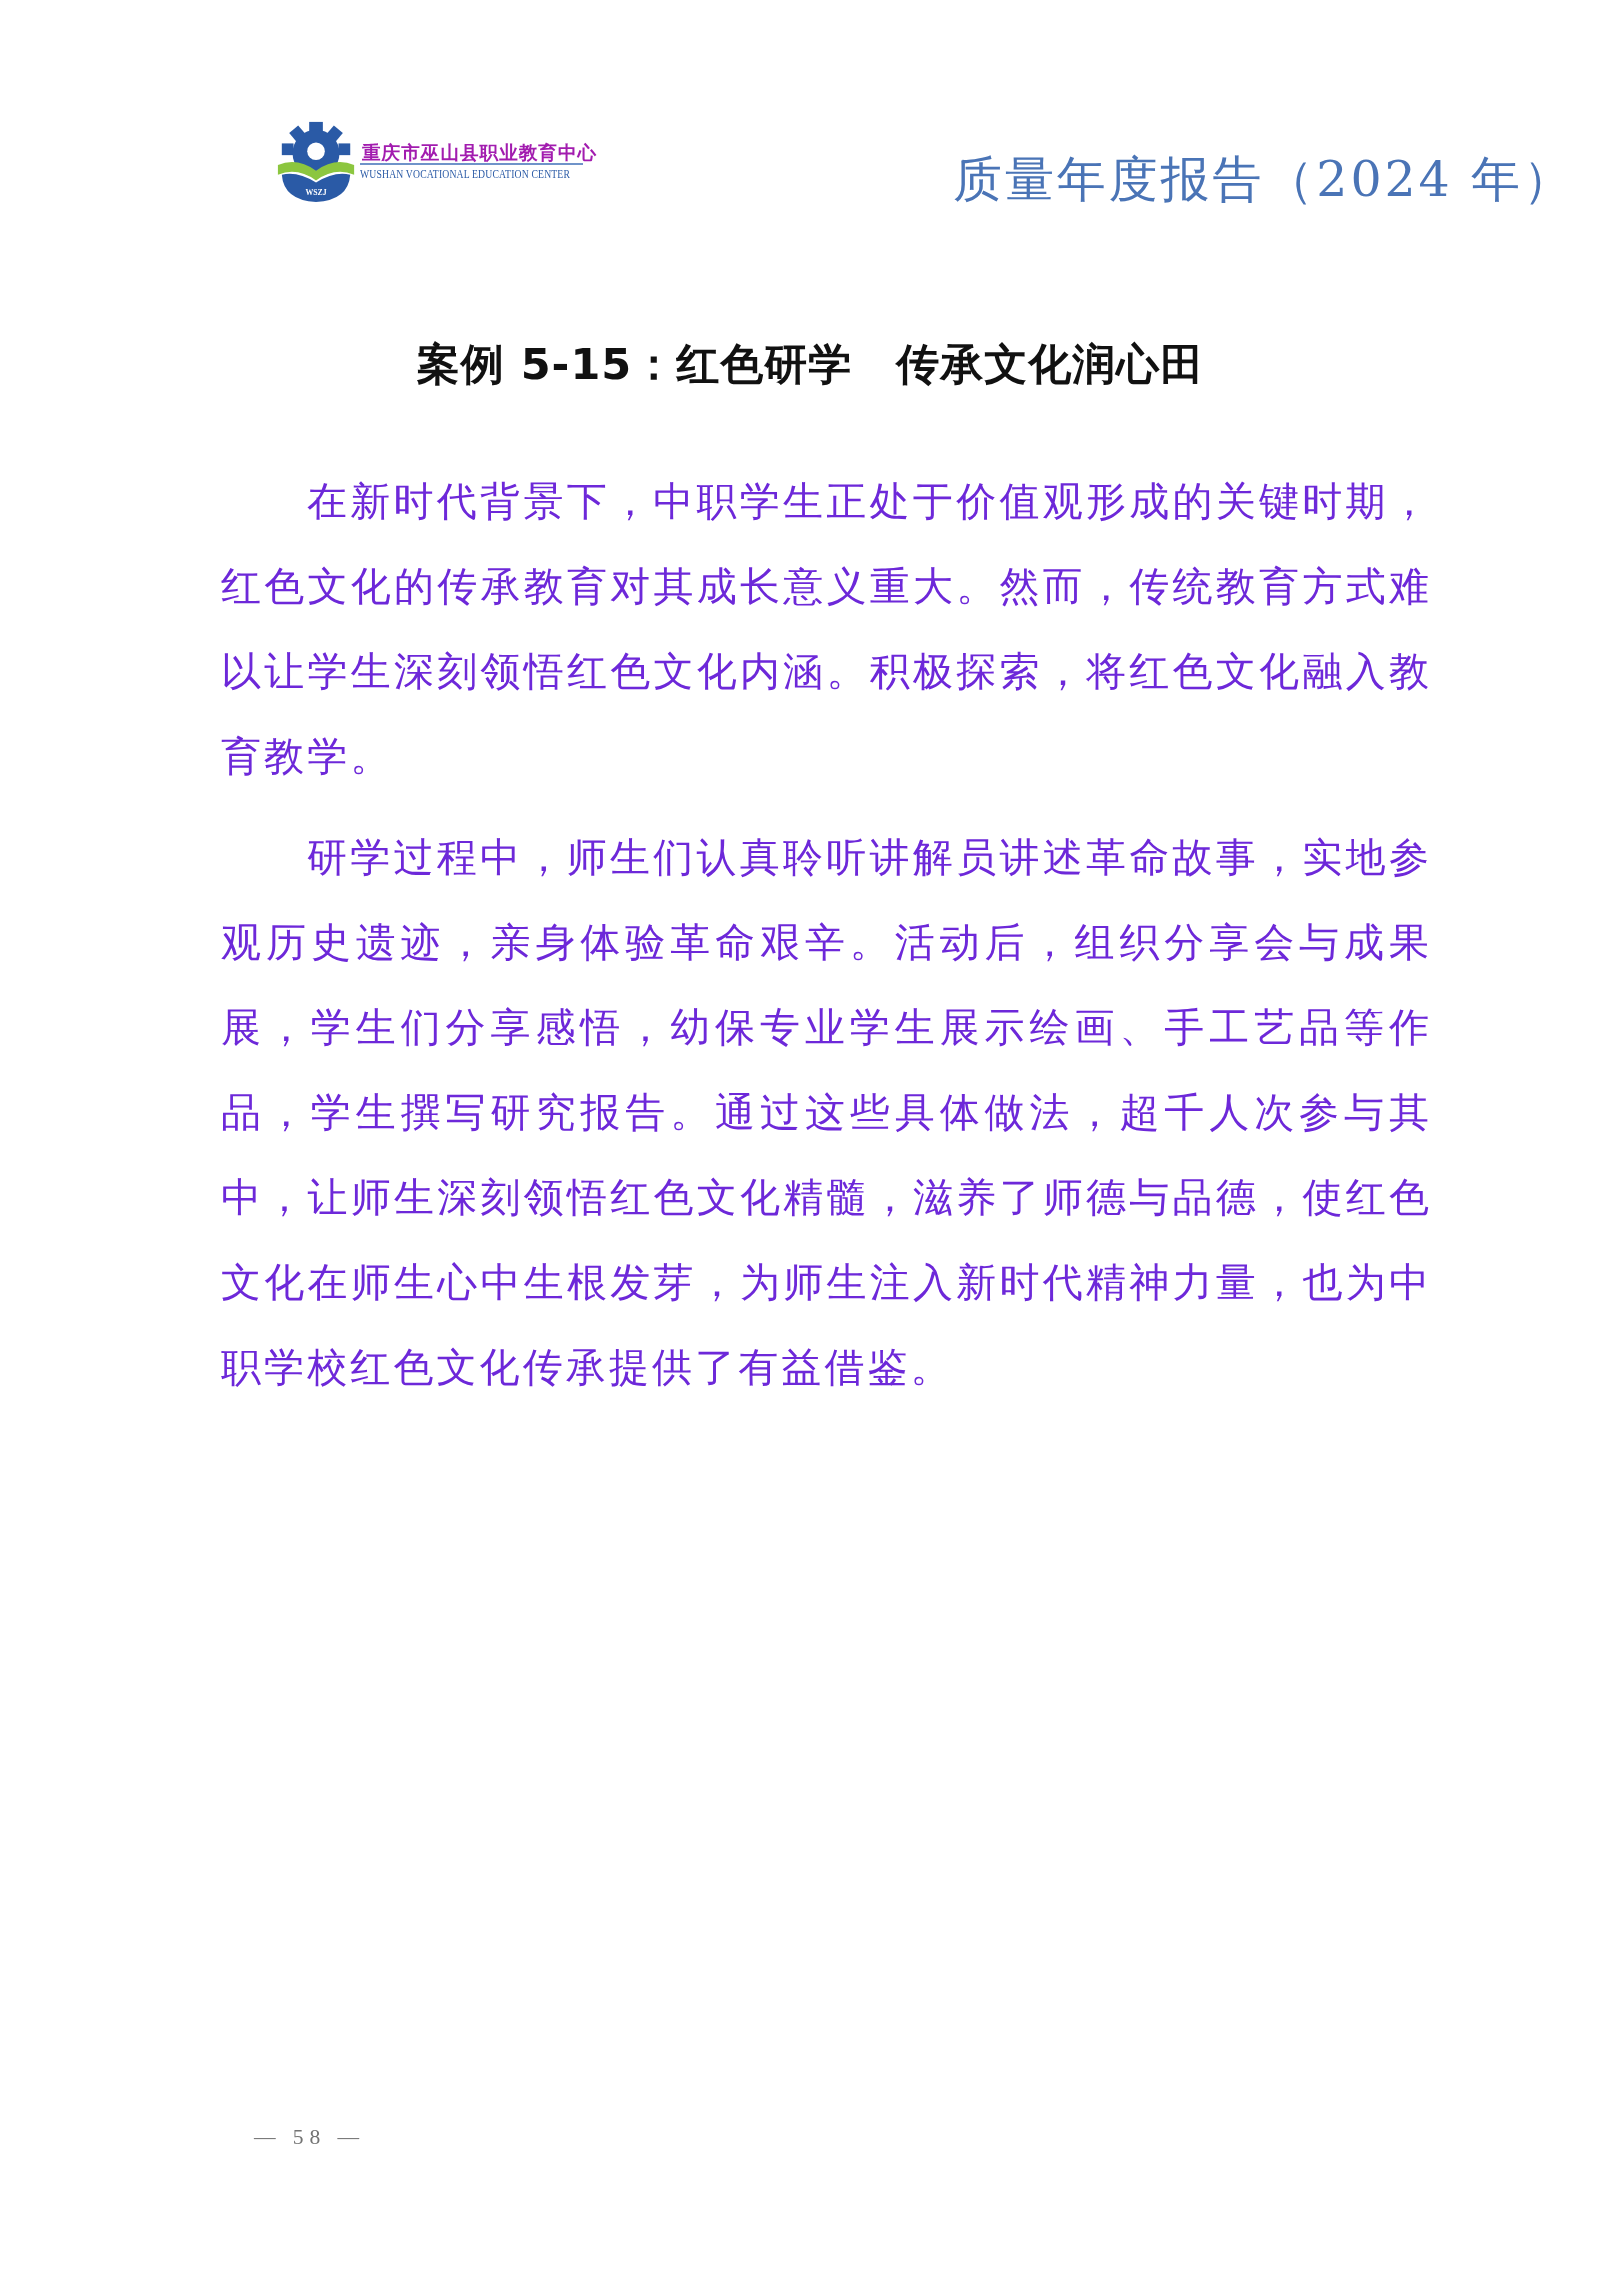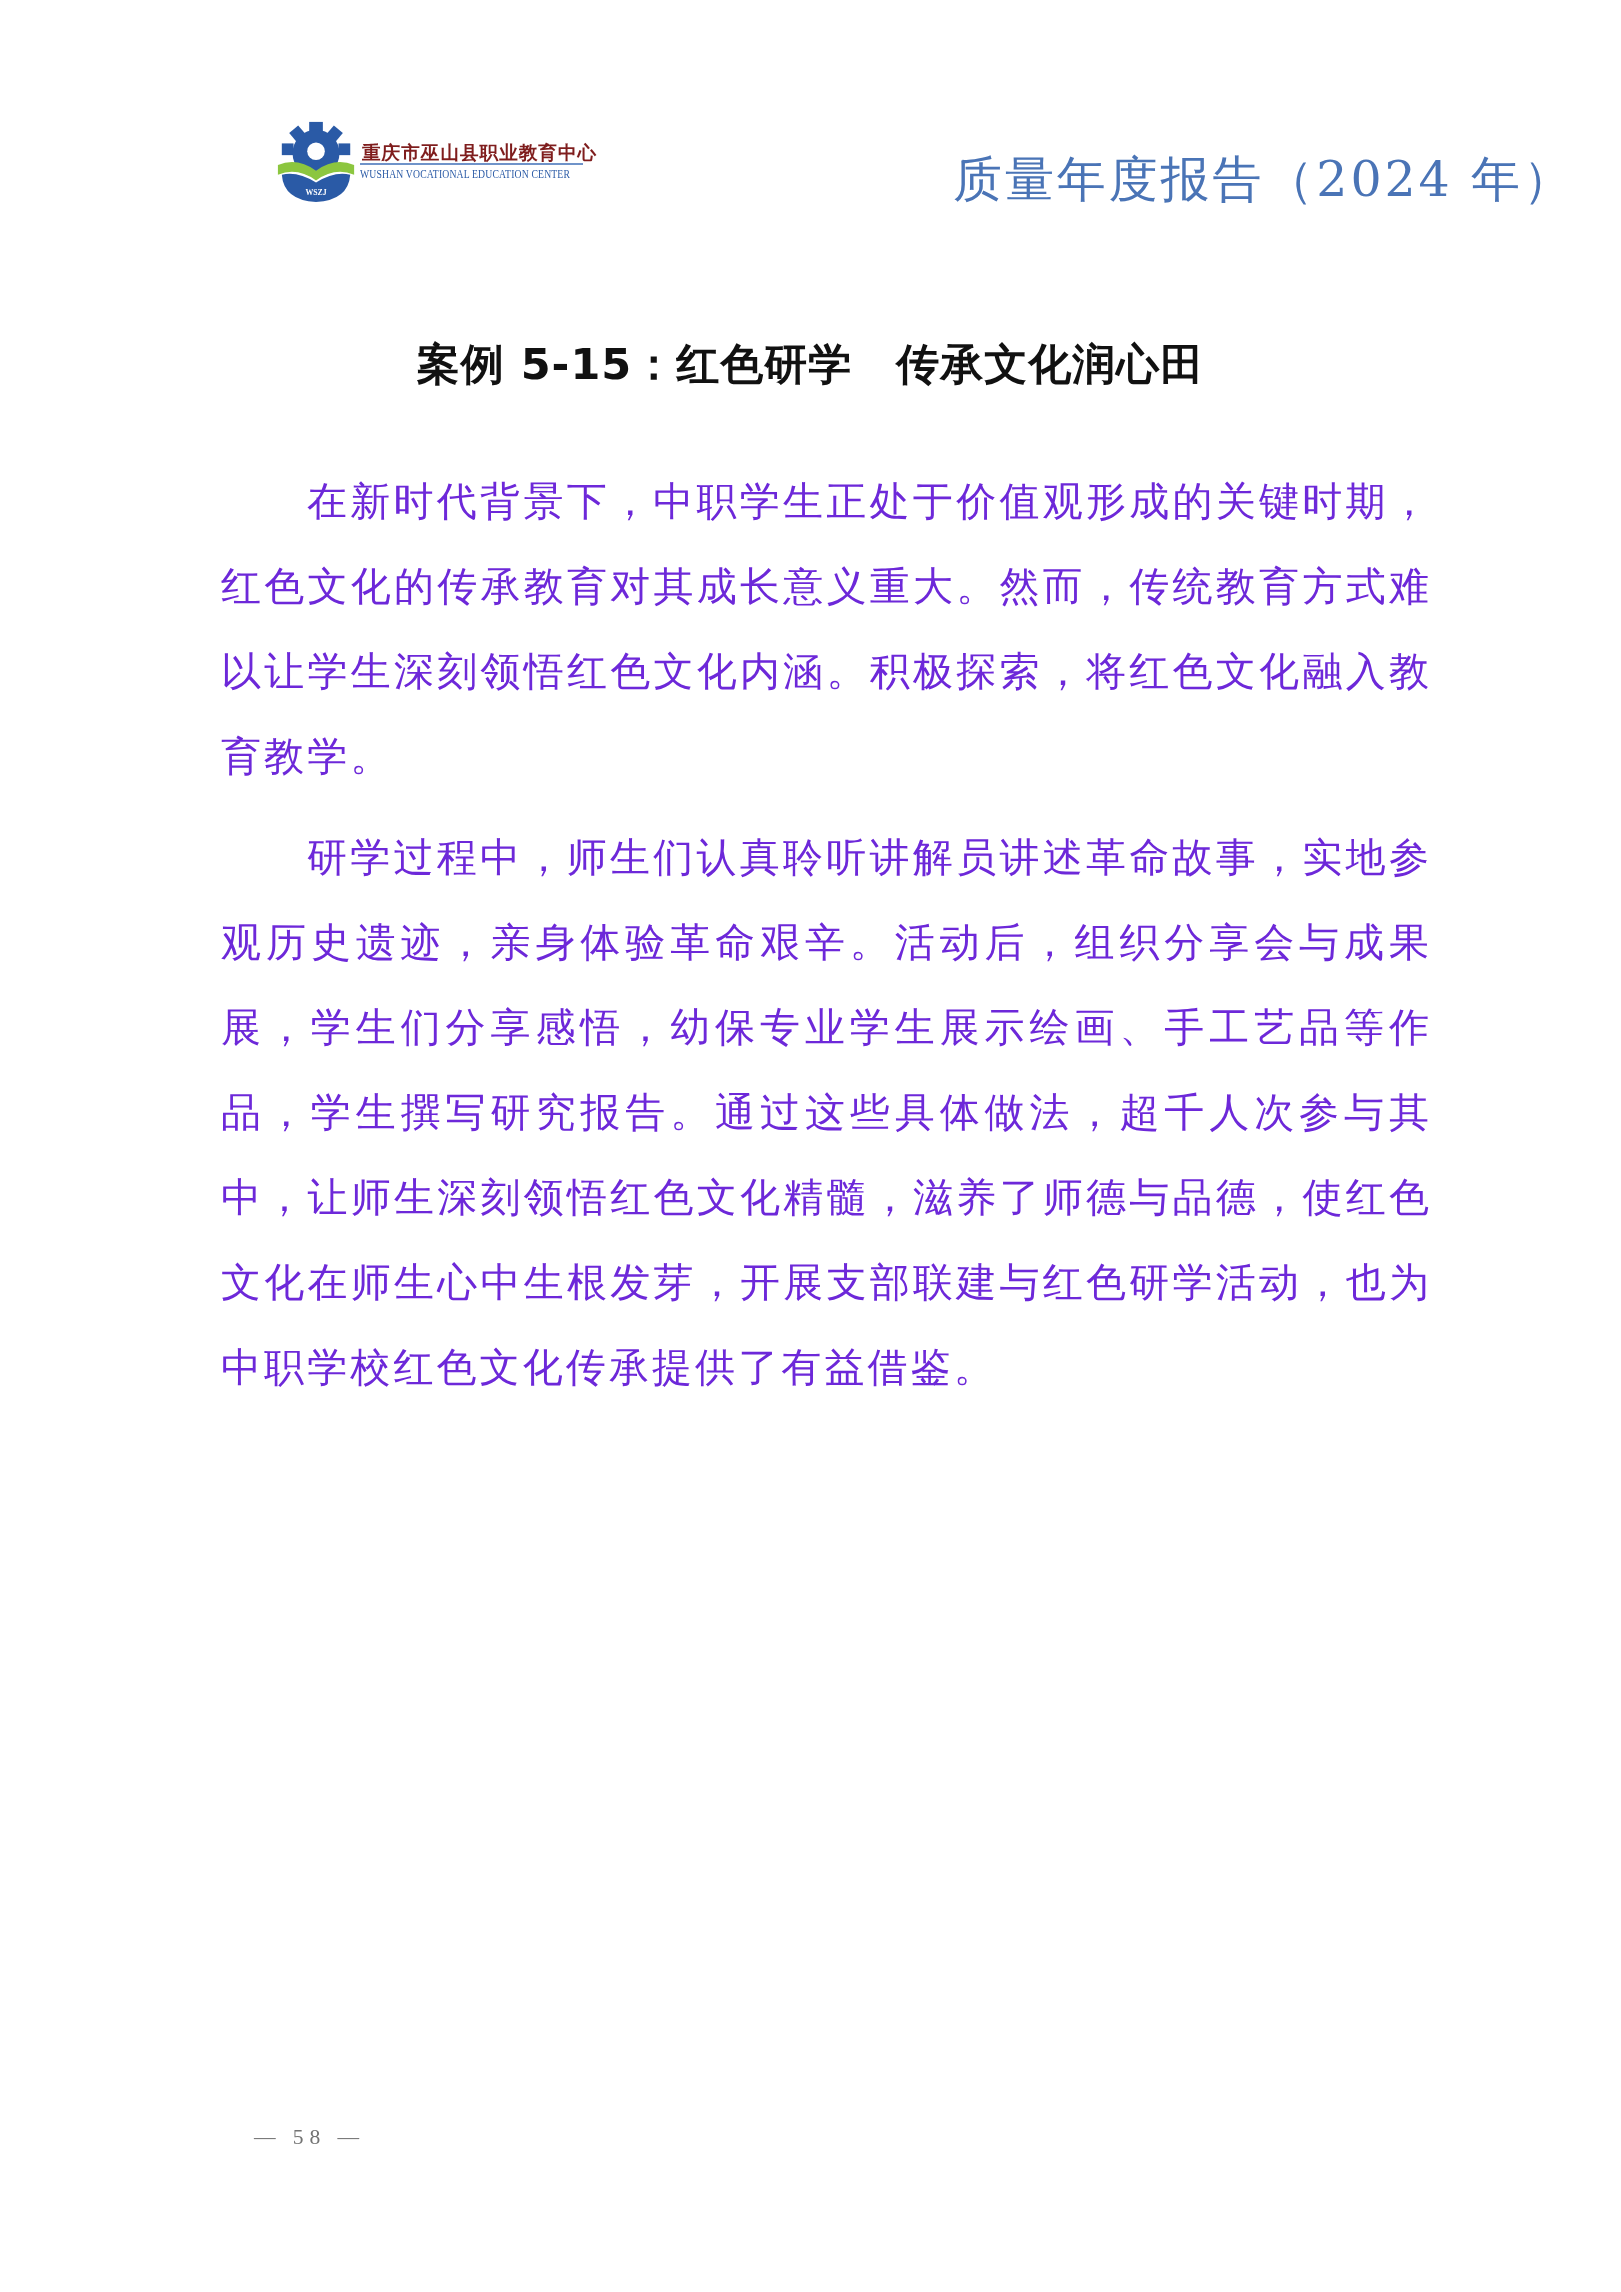--- a/index.html
+++ b/index.html
@@ -2,21 +2,21 @@
 <html><head>
 <meta charset="utf-8">
 <style>
   html, body { margin: 0; padding: 0; background: #ffffff; }
   body { width: 1621px; height: 2293px; position: relative; overflow: hidden;
          font-family: "DejaVu Serif", "Liberation Serif", serif; color: #111; }
 
   .header-logo { position: absolute; left: 272px; top: 118px; width: 323px; height: 88px; }
   .logo-mark { position: absolute; left: 0; top: 0; width: 90px; height: 86px; }
   .logo-cn { position: absolute; left: 90px; top: 21.6px; font-size: 18.6px; font-weight: bold;
-             color: #7f1d1d; letter-spacing: 1px; white-space: nowrap;
+             color: #a21caf; letter-spacing: 1px; white-space: nowrap;
              font-family: "DejaVu Sans", sans-serif; }
   .logo-rule { position: absolute; left: 88px; top: 45px; width: 223px; height: 2px; background: #6f93c9; }
   .logo-en { position: absolute; left: 88px; top: 49px; font-size: 11.8px; color: #2a5aa6;
              white-space: nowrap; letter-spacing: 0.2px; transform: scaleX(0.82); transform-origin: left top;
              font-family: "Liberation Serif", serif; }
 
   .header-title { position: absolute; left: 953px; top: 147px; font-size: 49px; color: #4a74b6;
                   letter-spacing: 2.9px; white-space: nowrap; font-family: "DejaVu Serif", serif; }
 
   .case-title { position: absolute; left: 0; width: 1621px; top: 336px; text-align: center;
@@ -56,17 +56,17 @@
   <div class="logo-rule"></div>
   <div class="logo-en">WUSHAN   VOCATIONAL EDUCATION CENTER</div>
 </div>
 
 <div class="header-title">质量年度报告（2024 年）</div>
 
 <h1 class="case-title" style="margin:0;">案例 5-15：红色研学　传承文化润心田</h1>
 
 <div class="body-text">
   <p class="para">在新时代背景下，中职学生正处于价值观形成的关键时期，红色文化的传承教育对其成长意义重大。然而，传统教育方式难以让学生深刻领悟红色文化内涵。积极探索，将红色文化融入教育教学。</p>
-  <p class="para">研学过程中，师生们认真聆听讲解员讲述革命故事，实地参观历史遗迹，亲身体验革命艰辛。活动后，组织分享会与成果展，学生们分享感悟，幼保专业学生展示绘画、手工艺品等作品，学生撰写研究报告。通过这些具体做法，超千人次参与其中，让师生深刻领悟红色文化精髓，滋养了师德与品德，使红色文化在师生心中生根发芽，开展支部联建与红色研学活动，也为中职学校红色文化传承提供了有益借鉴。</p>
+  <p class="para">研学过程中，师生们认真聆听讲解员讲述革命故事，实地参观历史遗迹，亲身体验革命艰辛。活动后，组织分享会与成果展，学生们分享感悟，幼保专业学生展示绘画、手工艺品等作品，学生撰写研究报告。通过这些具体做法，超千人次参与其中，让师生深刻领悟红色文化精髓，滋养了师德与品德，使红色文化在师生心中生根发芽，为师生注入新时代精神力量，也为中职学校红色文化传承提供了有益借鉴。</p>
 </div>
 
 <div class="page-number">— 58 —</div>
 
 
 </body></html>

